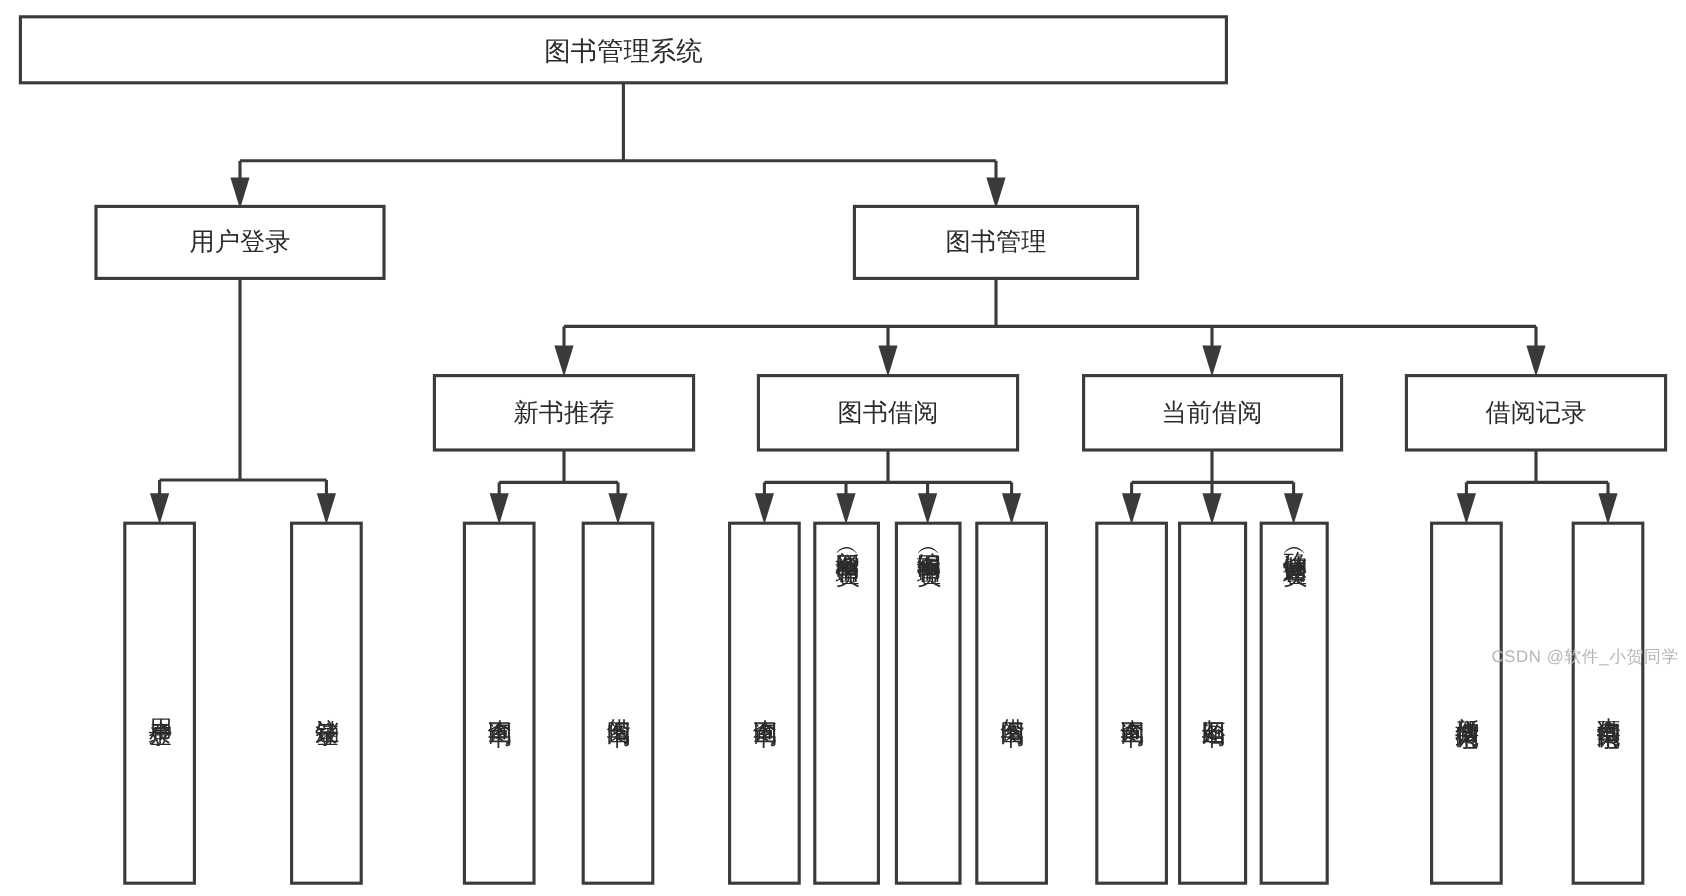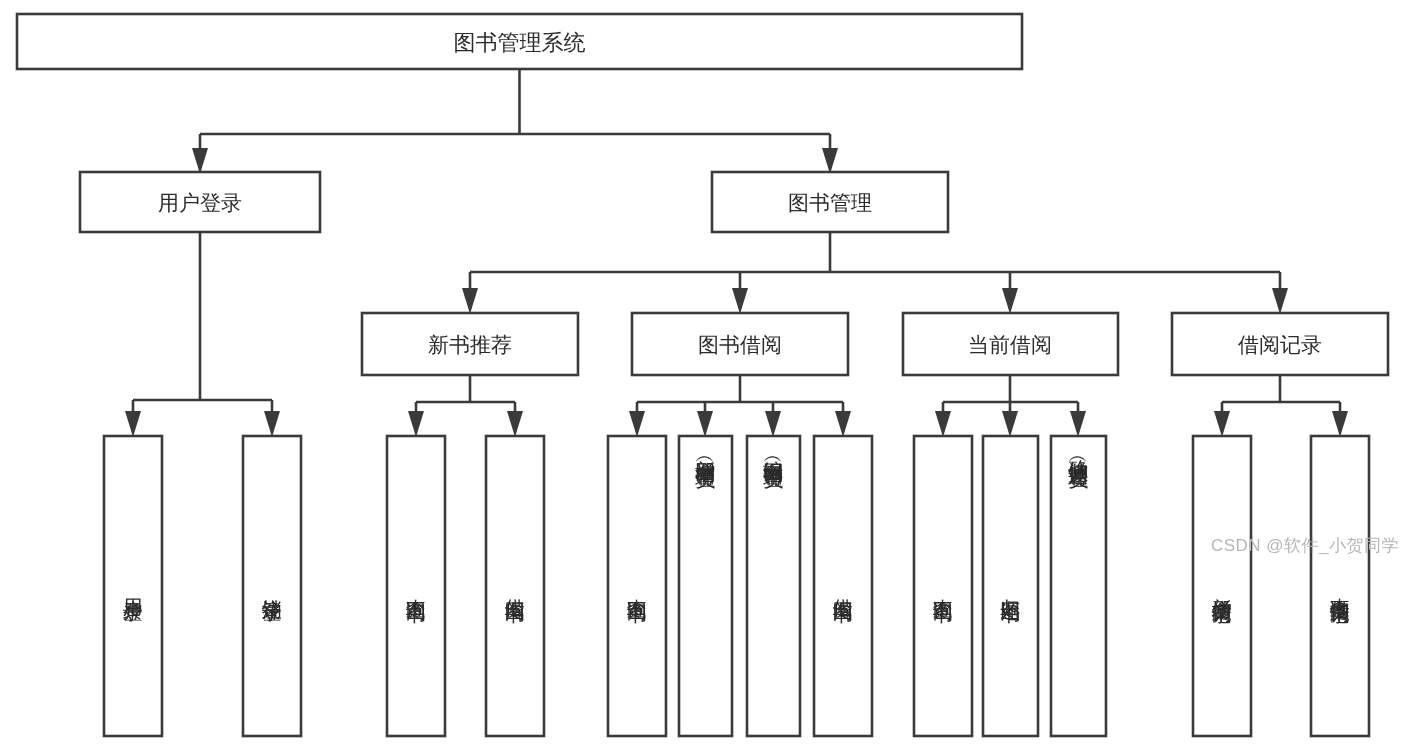--- a/index.html
+++ b/index.html
@@ -71,21 +71,21 @@
     letter-spacing: 1.5px;
     color: #2b2b2b;
     white-space: nowrap;
     text-align: center;
   }
   .watermark {
     position: absolute;
     right: 6px;
     bottom: 6px;
     font-family: "Liberation Sans", "DejaVu Sans", sans-serif;
-    font-size: 17px;
+    font-size: 14px;
     color: #b6b6b6;
     white-space: nowrap;
     letter-spacing: 0.5px;
   }
 </style>
 </head>
 <body>
 
 <div id="diagram-root">
 

